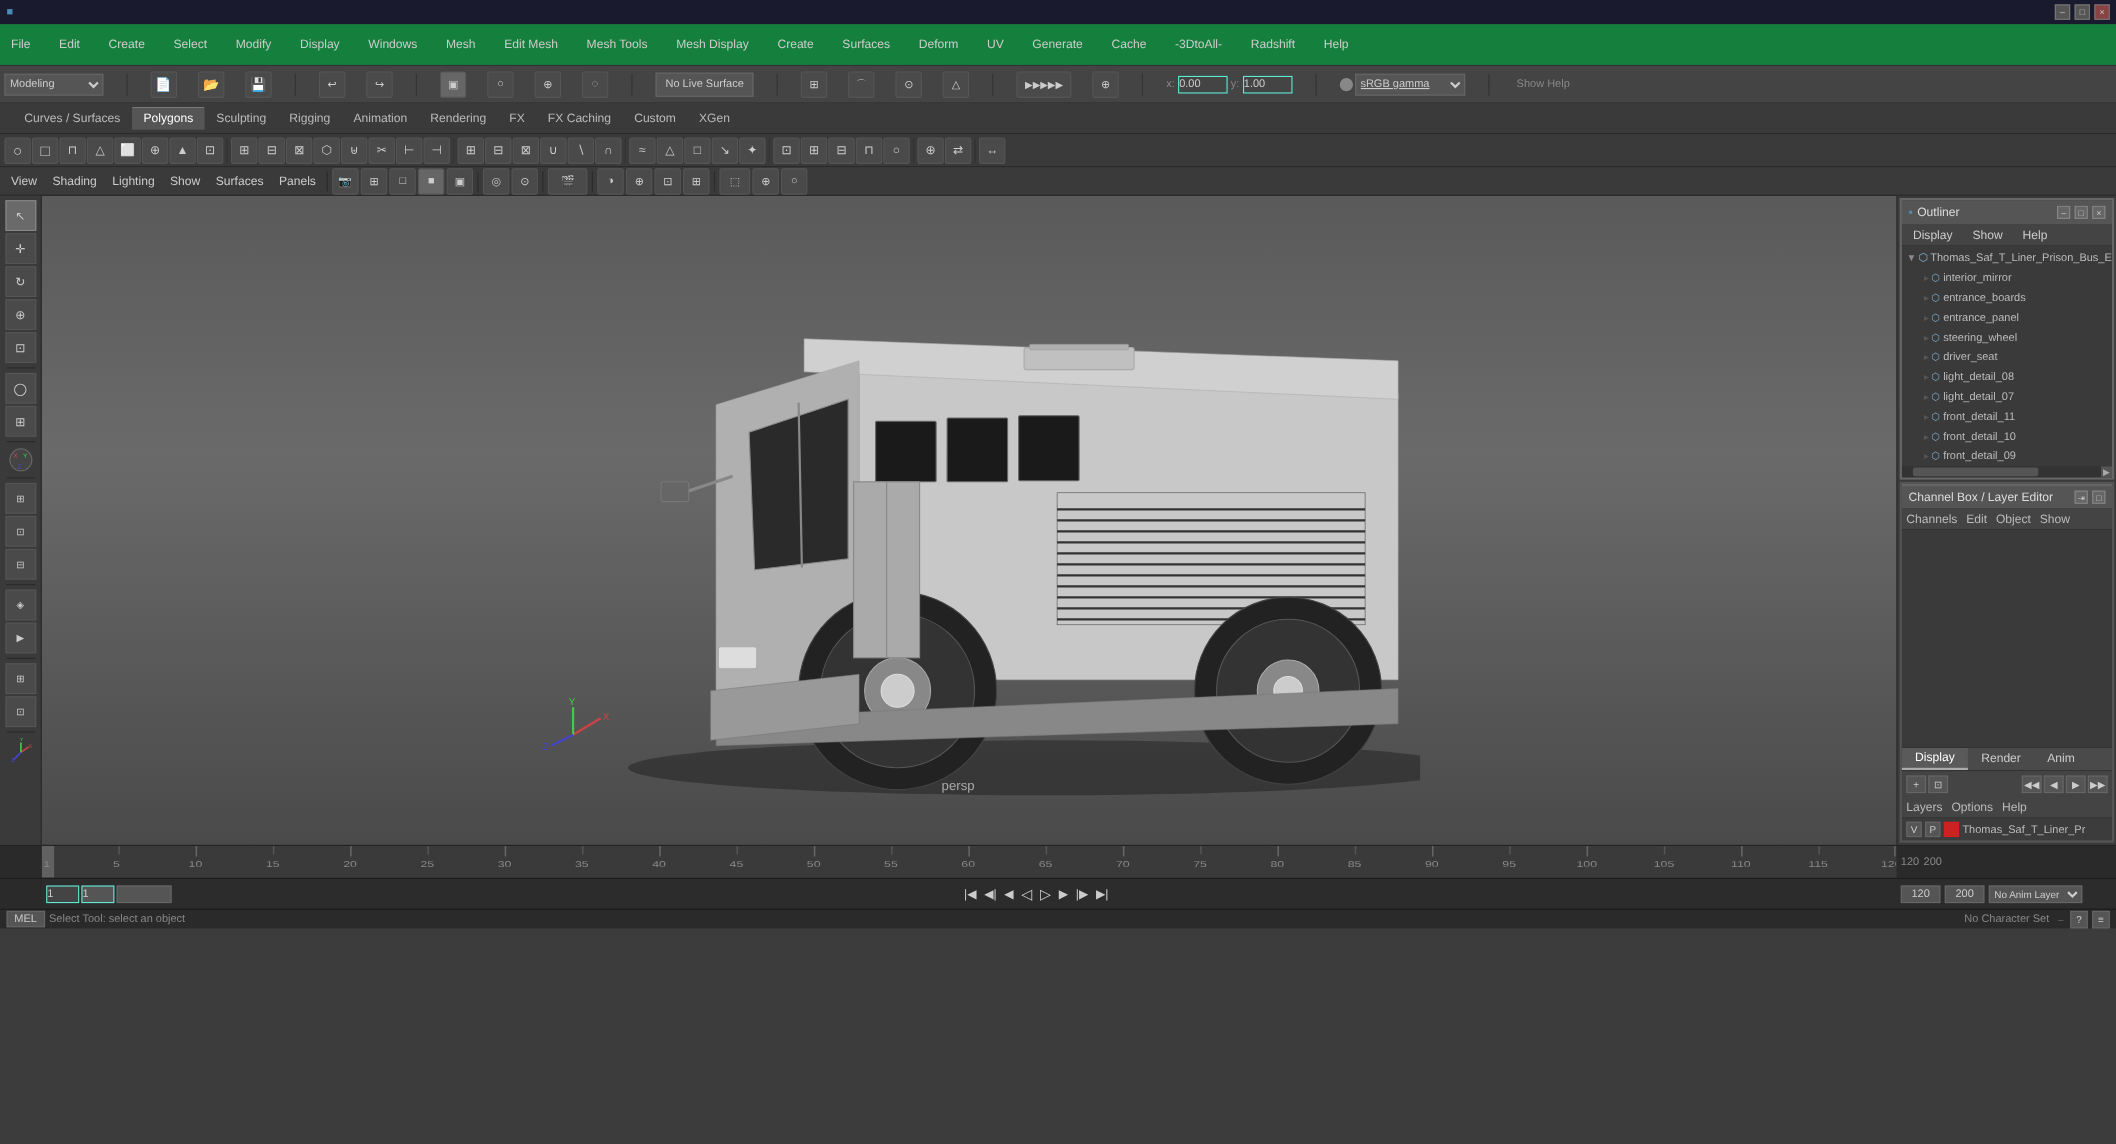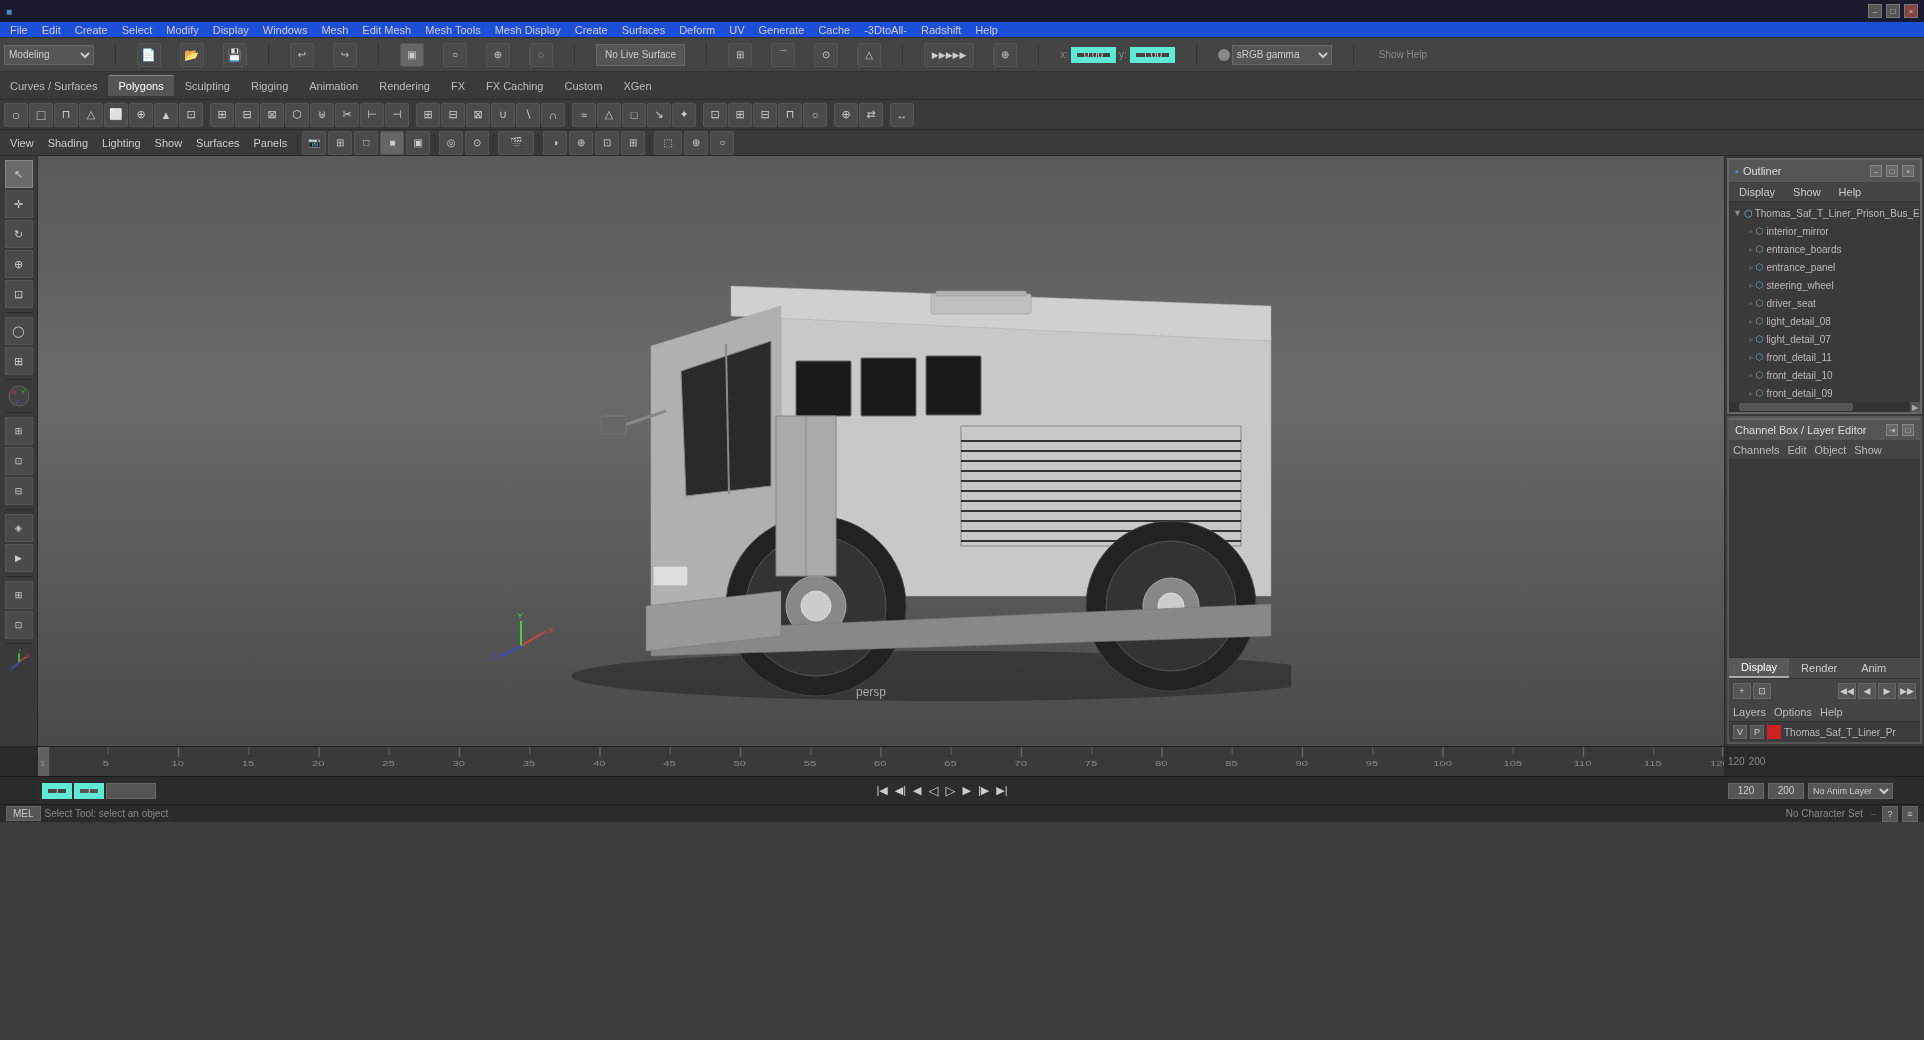--- a/index.html
+++ b/index.html
@@ -4,31 +4,31 @@
   <style>
     * { margin: 0; padding: 0; box-sizing: border-box; }
     body { background: #3c3c3c; color: #ccc; font-family: Arial, sans-serif; font-size: 11px; width: 1924px; height: 1040px; overflow: hidden; }
     
     
     #title-bar { background: #1a1a2e; height: 22px; display: flex; align-items: center; padding: 0 6px; color: #aaa; font-size: 10px; }
     #title-bar .window-controls { margin-left: auto; display: flex; gap: 4px; }
     #title-bar .win-btn { width: 14px; height: 14px; background: #555; border: 1px solid #777; display: flex; align-items: center; justify-content: center; font-size: 8px; cursor: pointer; color: #ccc; }
 
     
-    #menu-bar { background: #1d4ed8; height: 16px; display: flex; align-items: center; padding: 0 4px; gap: 2px; border-bottom: 1px solid #333; }
+    #menu-bar { background: #15803d; height: 38px; display: flex; align-items: center; padding: 0 4px; gap: 14px; border-bottom: 1px solid #333; }
     .menu-item { padding: 2px 6px; cursor: pointer; color: #ccc; font-size: 11px; }
 
     
     #main-toolbar { background: #444; height: 34px; display: flex; align-items: center; padding: 0 4px; gap: 19px; border-bottom: 1px solid #333; }
     .toolbar-btn { background: #555; border: 1px solid #666; color: #ccc; padding: 2px 6px; cursor: pointer; font-size: 10px; height: 22px; display: flex; align-items: center; }
     .toolbar-separator { width: 1px; background: #333; height: 20px; margin: 0 2px; }
     .toolbar-select { background: #555; border: 1px solid #666; color: #ccc; font-size: 10px; height: 20px; }
 
     
-    #tab-bar { background: #3a3a3a; height: 28px; display: flex; align-items: center; padding: 0 0; gap: 1px; border-bottom: 1px solid #2a2a2a; }
+    #tab-bar { background: #3a3a3a; height: 28px; display: flex; align-items: center; padding: 0 12px; gap: 1px; border-bottom: 1px solid #2a2a2a; }
     .tab { padding: 4px 10px; cursor: pointer; color: #bbb; font-size: 11px; border-radius: 2px 2px 0 0; }
     .tab.active { background: #555; color: #fff; border-top: 1px solid #888; }
 
     
     #icon-toolbar { background: #3a3a3a; height: 30px; display: flex; align-items: center; padding: 0 4px; gap: 1px; border-bottom: 1px solid #2a2a2a; }
     .icon-btn { width: 24px; height: 24px; background: #4a4a4a; border: 1px solid #555; cursor: pointer; display: flex; align-items: center; justify-content: center; font-size: 10px; color: #ccc; border-radius: 2px; }
     .icon-separator { width: 1px; background: #2a2a2a; height: 20px; margin: 0 2px; }
 
     
     #view-toolbar { background: #3a3a3a; height: 26px; display: flex; align-items: center; padding: 0 4px; gap: 2px; border-bottom: 1px solid #2a2a2a; }
@@ -82,21 +82,21 @@
     .layer-name { color: #bbb; font-size: 10px; }
 
     
     #timeline-container { background: #333; height: 30px; display: flex; align-items: center; border-top: 1px solid #222; }
     #tl-left { width: 38px; background: #2a2a2a; height: 100%; display: flex; align-items: center; justify-content: center; }
     #tl-main { flex: 1; height: 100%; position: relative; overflow: hidden; background: #3a3a3a; }
     #tl-right { width: 200px; background: #2a2a2a; height: 100%; display: flex; align-items: center; padding: 0 4px; }
 
     #bottom-controls { display: flex; align-items: center; background: #2c2c2c; height: 28px; border-top: 1px solid #1a1a1a; }
 
-    .bc-num { background: #444; border: 6px solid #5eead4; color: #ccc; font-size: 10px; height: 16px; width: 36px; text-align: center; }
+    .bc-num { background: #444; border: 1px solid #5eead4; color: #ccc; font-size: 10px; height: 16px; width: 36px; }
     .playback-btn { color: #ccc; font-size: 11px; cursor: pointer; padding: 0 2px; }
 
     #anim-controls { display: flex; align-items: center; gap: 2px; justify-content: center; flex: 1; }
 
     .range-input { background: #555; border: 1px solid #666; color: #ccc; font-size: 10px; height: 16px; width: 40px; text-align: center; }
 
     #status-row { background: #2a2a2a; height: 22px; display: flex; align-items: center; padding: 0 6px; gap: 4px; }
     #mel-tag { background: #555; border: 1px solid #666; color: #ccc; font-size: 10px; padding: 1px 6px; cursor: pointer; }
     #status-msg { color: #888; font-size: 10px; flex: 1; }
     #char-set { color: #888; font-size: 10px; margin-right: 8px; }
@@ -175,21 +175,21 @@
 
   <div style="display:flex;align-items:center;gap:3px;">
     <span style="color:#888;font-size:10px;">x:</span>
     <input class="bc-num" style="width: 45px;" value="0.00">
     <span style="color:#888;font-size:10px;">y:</span>
     <input class="bc-num" style="width: 45px;" value="1.00">
   </div>
   <div class="toolbar-separator"></div>
   <div style="display:flex;align-items:center;gap:2px;">
     <span style="width:12px;height:12px;background:#888;display:inline-block;border-radius:50%;"></span>
-    <select class="toolbar-select" style="width:100px;">
+    <select class="toolbar-select" style="width:100px;text-decoration:underline;">
       <option>sRGB gamma</option>
     </select>
   </div>
   <div class="toolbar-separator"></div>
   <span style="color:#888;font-size:10px;margin-left:4px;">Show Help</span>
 </div>
 
 <div id="tab-bar">
   <div class="tab">Curves / Surfaces</div>
   <div class="tab active">Polygons</div>

